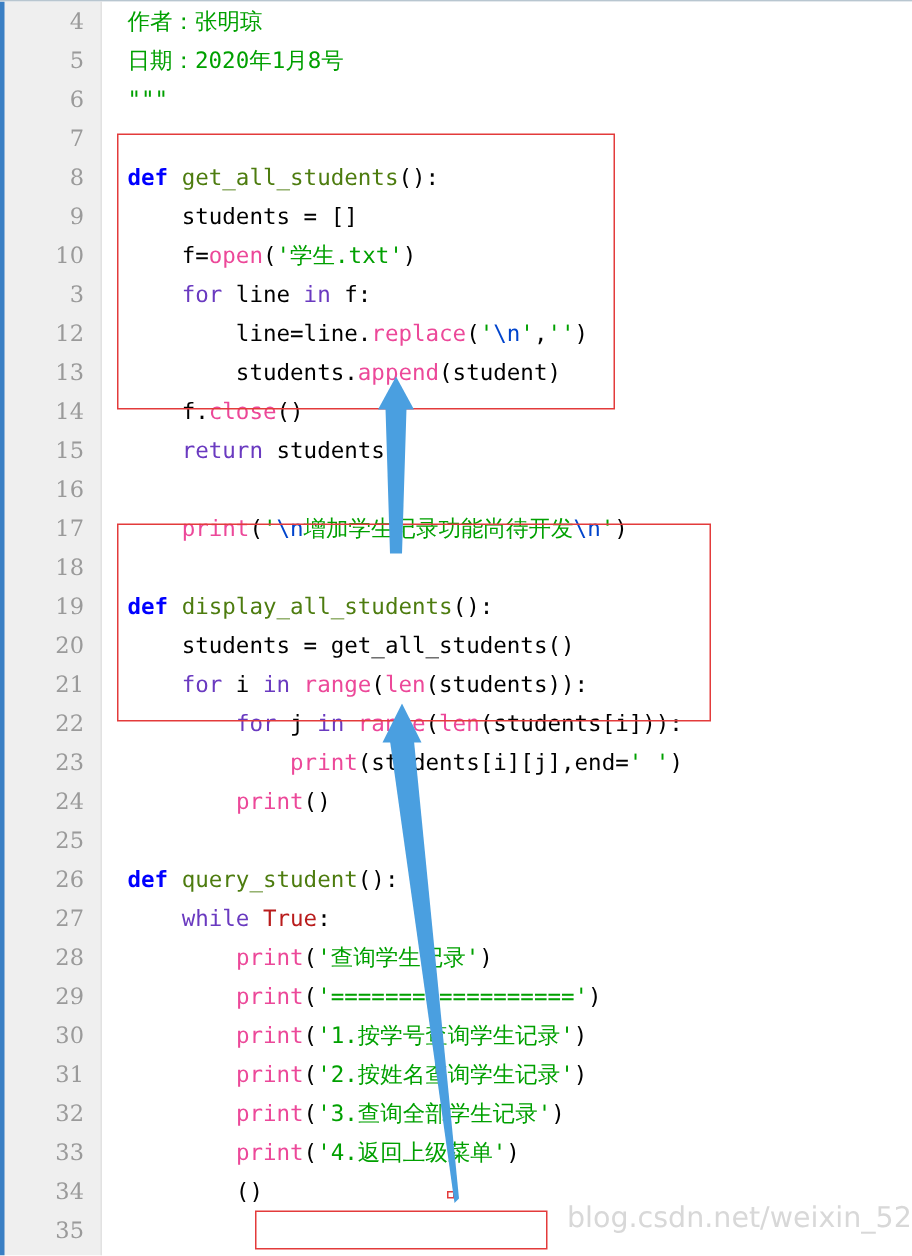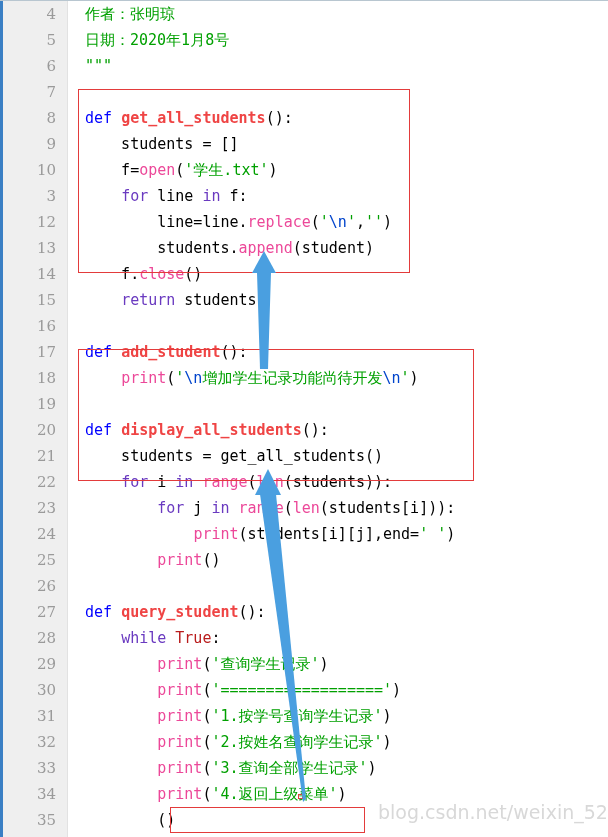--- a/index.html
+++ b/index.html
@@ -45,23 +45,23 @@
   .line {
     height: 26px;
     line-height: 26px;
     white-space: pre;
     font-size: 15px;
     padding-left: 17px;
     color: #000000;
     font-family: "DejaVu Sans Mono", "Liberation Mono", monospace;
   }
   
-  .kw   { color: #0000ff; }
+  .kw   { color: #0000ff; font-weight: bold; }
   .kw2  { color: #6a3ac0; }
-  .fn   { color: #ef4444; font-weight: bold; }
+  .fn   { color: #4d7c0f; font-weight: normal; }
   .bi   { color: #ec4899; }
   .str  { color: #00a000; }
   .esc  { color: #0044cc; }
   .cn   { color: #b91c1c; }
   .cmt  { color: #00a000; }
 
   
   .redbox {
     position: absolute;
     border: 1.5px solid #e33b3b;
@@ -137,21 +137,20 @@
       <div class="line"></div>
       <div class="line"><span class="kw">def</span> <span class="fn">get_all_students</span>():</div>
       <div class="line">    students = []</div>
       <div class="line">    f=<span class="bi">open</span>(<span class="str">'学生.txt'</span>)</div>
       <div class="line">    <span class="kw2">for</span> line <span class="kw2">in</span> f:</div>
       <div class="line">        line=line.<span class="bi">replace</span>(<span class="str">'<span class="esc">\n</span>'</span>,<span class="str">''</span>)</div>
       <div class="line">        students.<span class="bi">append</span>(student)</div>
       <div class="line">    f.<span class="bi">close</span>()</div>
       <div class="line">    <span class="kw2">return</span> students</div>
       <div class="line"></div>
-      <div class="line"><span class="kw">def</span> <span class="fn">add_student</span>():</div>
       <div class="line">    <span class="bi">print</span>(<span class="str">'<span class="esc">\n</span>增加学生记录功能尚待开发<span class="esc">\n</span>'</span>)</div>
       <div class="line"></div>
       <div class="line"><span class="kw">def</span> <span class="fn">display_all_students</span>():</div>
       <div class="line">    students = get_all_students()</div>
       <div class="line">    <span class="kw2">for</span> i <span class="kw2">in</span> <span class="bi">range</span>(<span class="bi">len</span>(students)):</div>
       <div class="line">        <span class="kw2">for</span> j <span class="kw2">in</span> <span class="bi">range</span>(<span class="bi">len</span>(students[i])):</div>
       <div class="line">            <span class="bi">print</span>(students[i][j],end=<span class="str">' '</span>)</div>
       <div class="line">        <span class="bi">print</span>()</div>
       <div class="line"></div>
       <div class="line"><span class="kw">def</span> <span class="fn">query_student</span>():</div>

